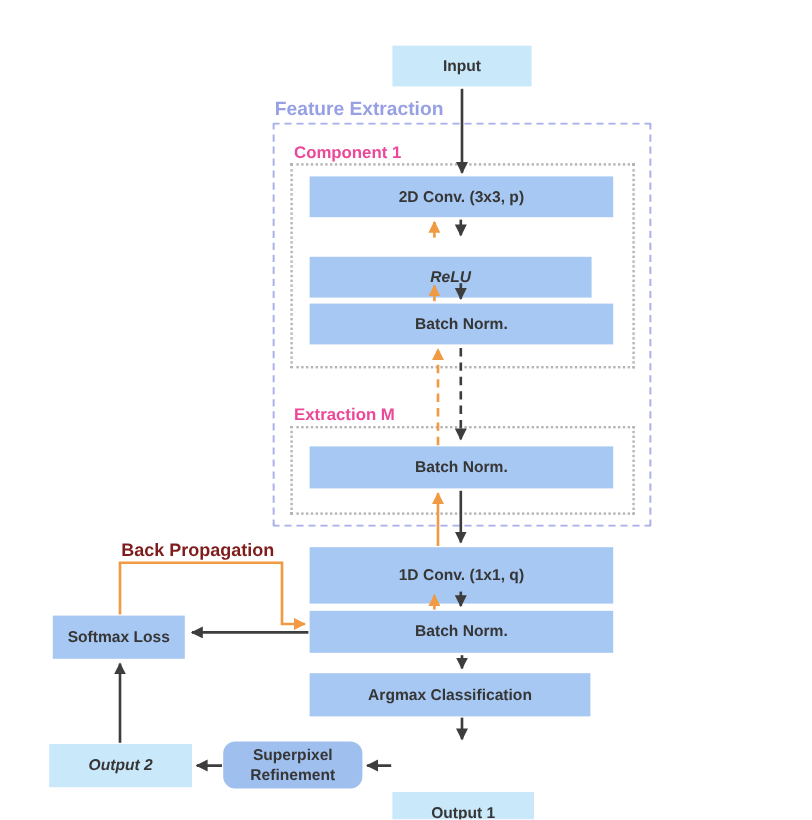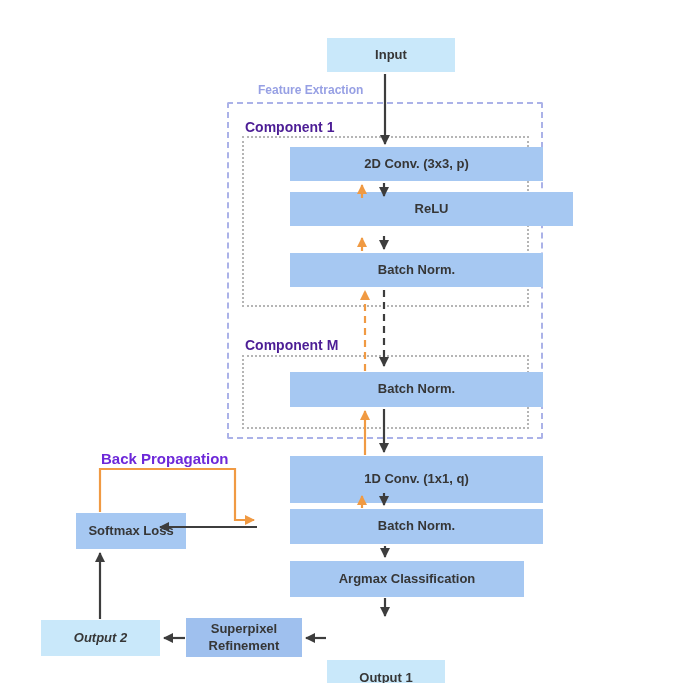--- a/index.html
+++ b/index.html
@@ -28,50 +28,49 @@
   .group.dotted {
     border: 2px dotted #b5b5b5;
   }
   .group-label {
     position: absolute;
     font-weight: bold;
     white-space: nowrap;
   }
   .group-label.fe {
     color: #97a0e4;
-    font-size: 12px;
-    margin-left: 29px;
+    font-size: 16px;
   }
   .group-label.comp {
-    color: #4c1d95;
+    color: #ec4899;
     font-size: 14px;
   }
   .annotation-label {
     position: absolute;
-    color: #6d28d9;
+    color: #7f1d1d;
     font-weight: bold;
     font-size: 15px;
     white-space: nowrap;
   }
   
   .node {
     position: absolute;
     box-sizing: border-box;
     display: flex;
     align-items: center;
     justify-content: center;
     text-align: center;
     font-weight: bold;
     font-size: 13px;
     color: #363636;
     white-space: pre-line;
     line-height: 1.25;
   }
   .node.io      { background: #c9e8fa; }
-  .node.process { background: #a6c8f2; margin-left: 32px; }
+  .node.process { background: #a6c8f2; }
   .node.refine  { background: #9fc0ee; }
   
   #arrows {
     position: absolute;
     left: 0;
     top: 0;
     width: 677px;
     height: 683px;
     pointer-events: none;
   }
@@ -81,45 +80,45 @@
 
 <div id="canvas">
 
   <div class="group dashed" style="left:227px; top:102px; width:316px; height:337px;"></div>
   <span class="group-label fe" style="left:229px; top:83px;">Feature Extraction</span>
 
   <div class="group dotted" style="left:242px; top:136px; width:287px; height:171px;"></div>
   <span class="group-label comp" style="left:245px; top:119px;">Component 1</span>
 
   <div class="group dotted" style="left:242px; top:355px; width:287px; height:74px;"></div>
-  <span class="group-label comp" style="left:245px; top:337px;">Component M</span>
+  <span class="group-label comp" style="left:245px; top:337px;">Extraction M</span>
 
   <span class="annotation-label" style="left:101px; top:450px;">Back Propagation</span>
 
-  <div class="node io" style="left:327px; top:38px; width:128px; height:34px;">Input</div>
+  <div class="node io" style="left:327px; top:38px; width:116px; height:34px;">Input</div>
 
   <div class="node process" style="left:258px; top:147px; width:253px; height:34px;">2D Conv.  (3x3, p)</div>
 
-  <div class="node process" style="left:258px; top:192px; width:283px; height:34px;">ReLU</div>
+  <div class="node process" style="left:258px; top:214px; width:235px; height:34px;font-style:italic;">ReLU</div>
 
   <div class="node process" style="left:258px; top:253px; width:253px; height:34px;">Batch Norm.</div>
 
   <div class="node process" style="left:258px; top:372px; width:253px; height:35px;">Batch Norm.</div>
 
   <div class="node process" style="left:258px; top:456px; width:253px; height:47px;">1D Conv. (1x1, q)</div>
 
   <div class="node process" style="left:258px; top:509px; width:253px; height:35px;">Batch Norm.</div>
 
   <div class="node process" style="left:258px; top:561px; width:234px; height:36px;">Argmax Classification</div>
 
   <div class="node process" style="left:44px; top:513px; width:110px; height:36px;">Softmax Loss</div>
 
   <div class="node io" style="left:327px; top:620px; width:118px; height:36px;margin-top:40px;">Output 1</div>
 
-  <div class="node refine" style="left:186px; top:618px; width:116px; height:39px;">Superpixel
+  <div class="node refine" style="left:186px; top:618px; width:116px; height:39px;border-radius:10px;">Superpixel
 Refinement</div>
 
   <div class="node io" style="left:41px; top:620px; width:119px; height:36px;font-style:italic;">Output 2</div>
 
   <svg id="arrows" viewBox="0 0 677 683" xmlns="http://www.w3.org/2000/svg">
     <defs>
       <marker id="ah-black" markerUnits="userSpaceOnUse" markerWidth="11" markerHeight="11" refX="9" refY="5" orient="auto">
         <path d="M0,0 L10,5 L0,10 Z" fill="#3d3d3d"></path>
       </marker>
       <marker id="ah-orange" markerUnits="userSpaceOnUse" markerWidth="11" markerHeight="11" refX="9" refY="5" orient="auto">

